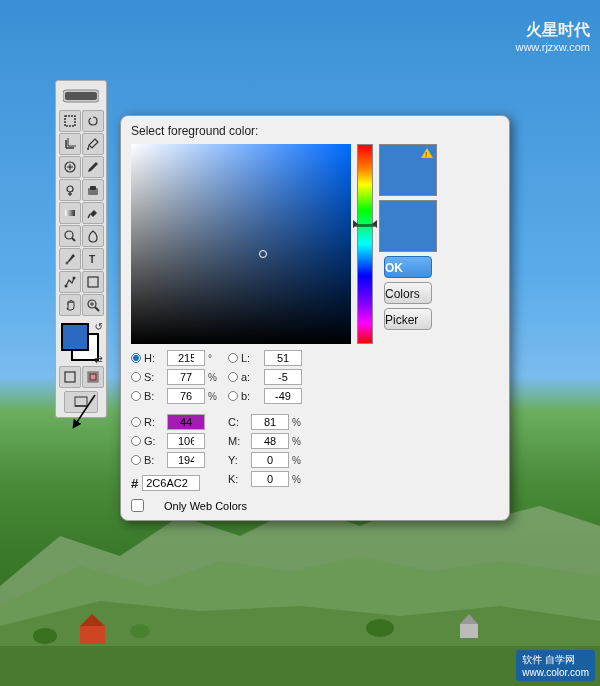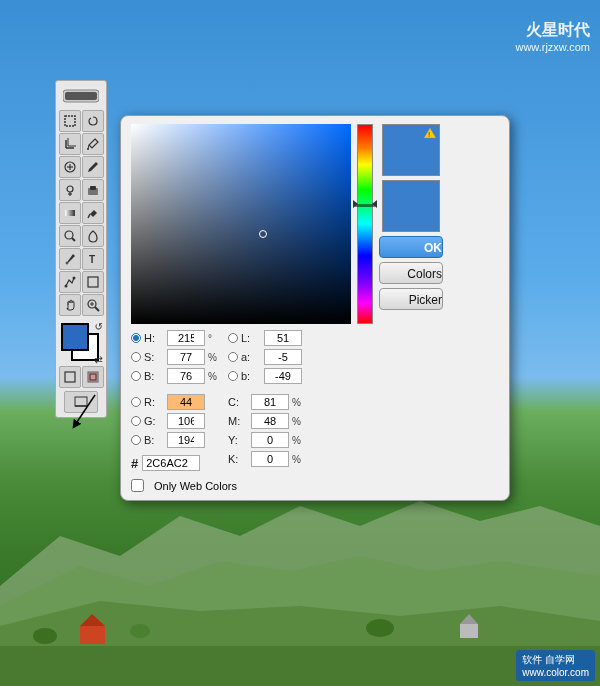--- a/index.html
+++ b/index.html
@@ -177,28 +177,28 @@
     }
 
     .dialog-buttons {
       display: flex;
       flex-direction: column;
       gap: 4px;
       margin-bottom: 8px;
     }
 
     .btn-dialog {
-      width: 64px;
+      width: 48px;
       height: 22px;
       background: linear-gradient(180deg, #f5f5f5, #d8d8d8);
       border: 1px solid #999;
       border-radius: 4px;
       font-size: 12px;
       cursor: pointer;
-      text-align: right;
+      text-align: left;
       line-height: 22px;
       color: #111;
     }
 
     .btn-dialog.btn-ok {
       background: linear-gradient(180deg, #6ab0f5, #4090e0);
       color: #fff;
       font-weight: bold;
       border-color: #2070c0;
     }
@@ -244,21 +244,21 @@
       width: 38px;
       height: 16px;
       border: 1px solid #aaa;
       font-size: 11px;
       text-align: center;
       background: #fff;
       padding: 0 10px;
     }
 
     .field-input.highlighted {
-      background: #fdba74;
+      background: #a21caf;
     }
 
     .field-unit {
       color: #444;
       font-size: 10px;
       width: 12px;
     }
 
     
     .hex-row {
@@ -281,21 +281,21 @@
       border: 1px solid #aaa;
       font-size: 11px;
       background: #fff;
       padding: 4px 3px;
     }
 
     
     .web-colors-row {
       display: flex;
       align-items: center;
-      gap: 10px;
+      gap: 20px;
       margin-top: 8px;
       font-size: 11px;
     }
 
     
     .landscape {
       position: absolute;
       bottom: 0;
       left: 0;
       right: 0;
@@ -531,20 +531,21 @@
     <marker id="arrow" markerWidth="6" markerHeight="6" refX="3" refY="3" orient="auto">
       <path d="M0,0 L6,3 L0,6 Z" fill="#000"></path>
     </marker>
   </defs>
 </svg>
 
 <div class="annotation-text">Foreground color</div>
 
 <div class="dialog">
   <div class="dialog-body">
+    <div class="dialog-top-label">Select foreground color:</div>
 
     <div style="display:flex; gap:6px; align-items:flex-start;">
 
       <div class="sb-gradient">
 
         <div style="width:100%; height:100%; position:relative; background: linear-gradient(to right, #ffffff, hsl(215, 100%, 50%));">
           <div style="position:absolute; top:0; left:0; width:100%; height:100%; background: linear-gradient(to bottom, transparent 0%, #000000 100%);"></div>
 
           <div style="position:absolute; top:55%; left:60%; width:8px; height:8px; border:1.5px solid #fff; border-radius:50%; transform:translate(-50%,-50%); z-index:5;"></div>
         </div>

